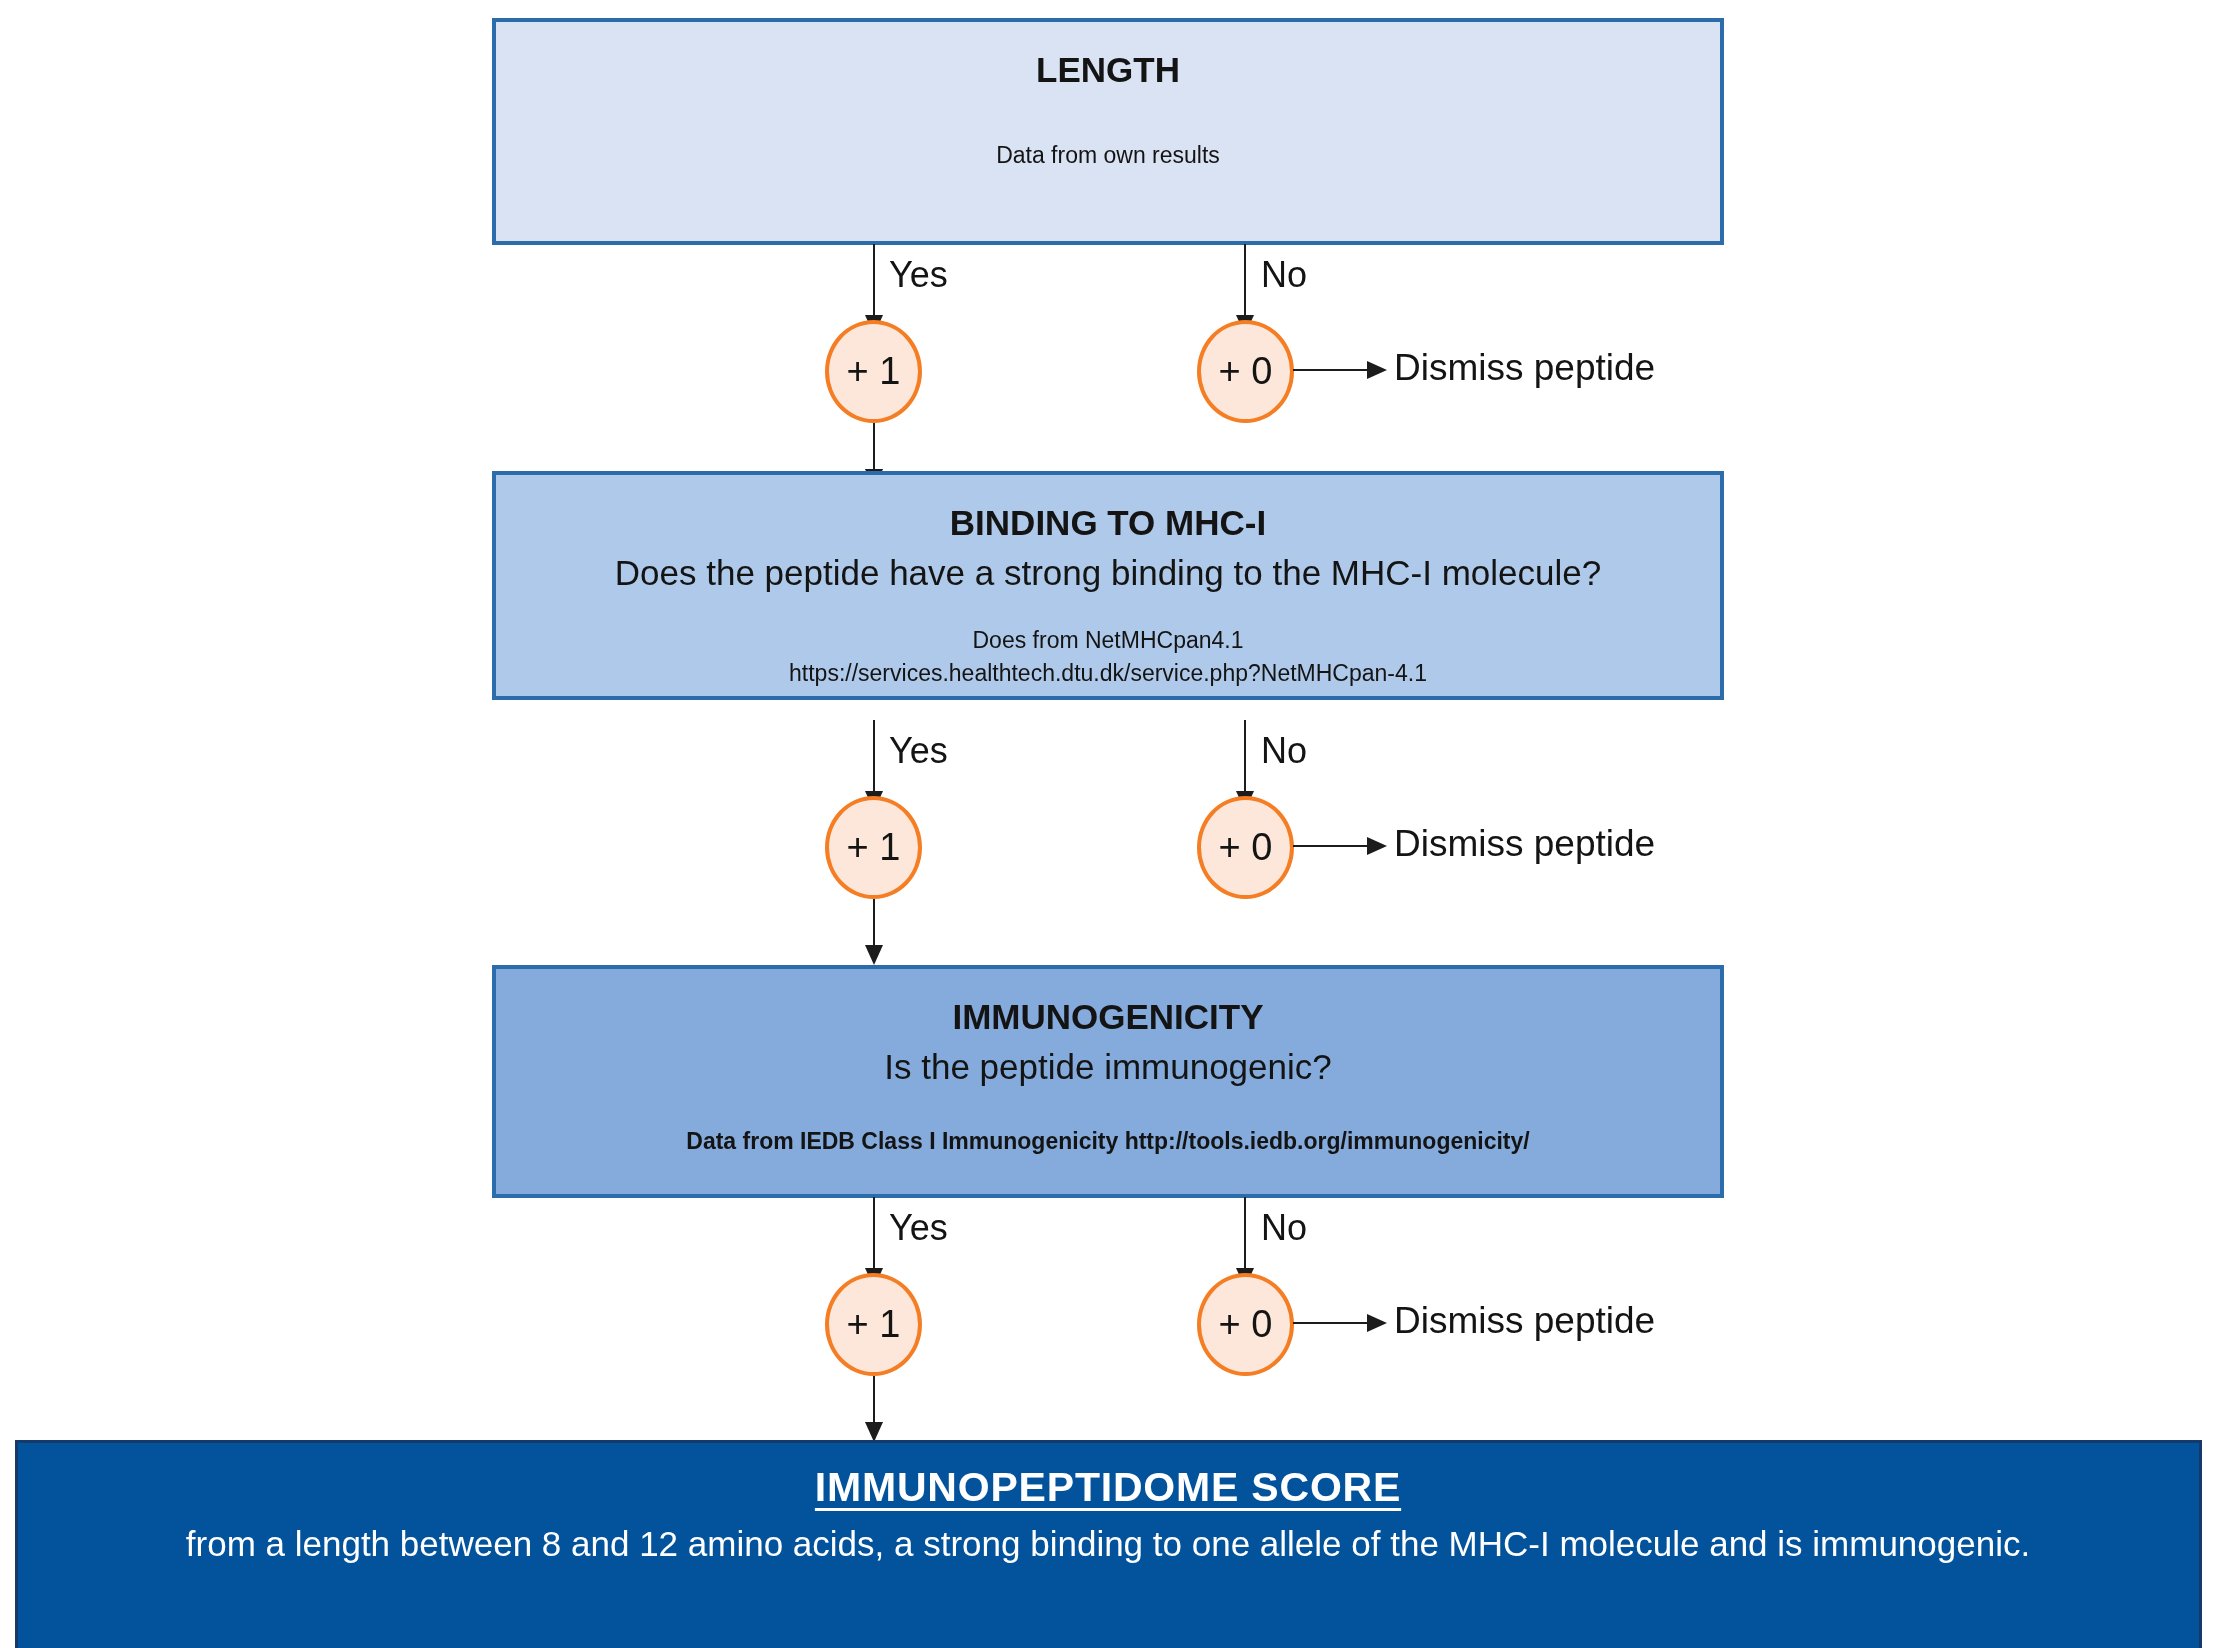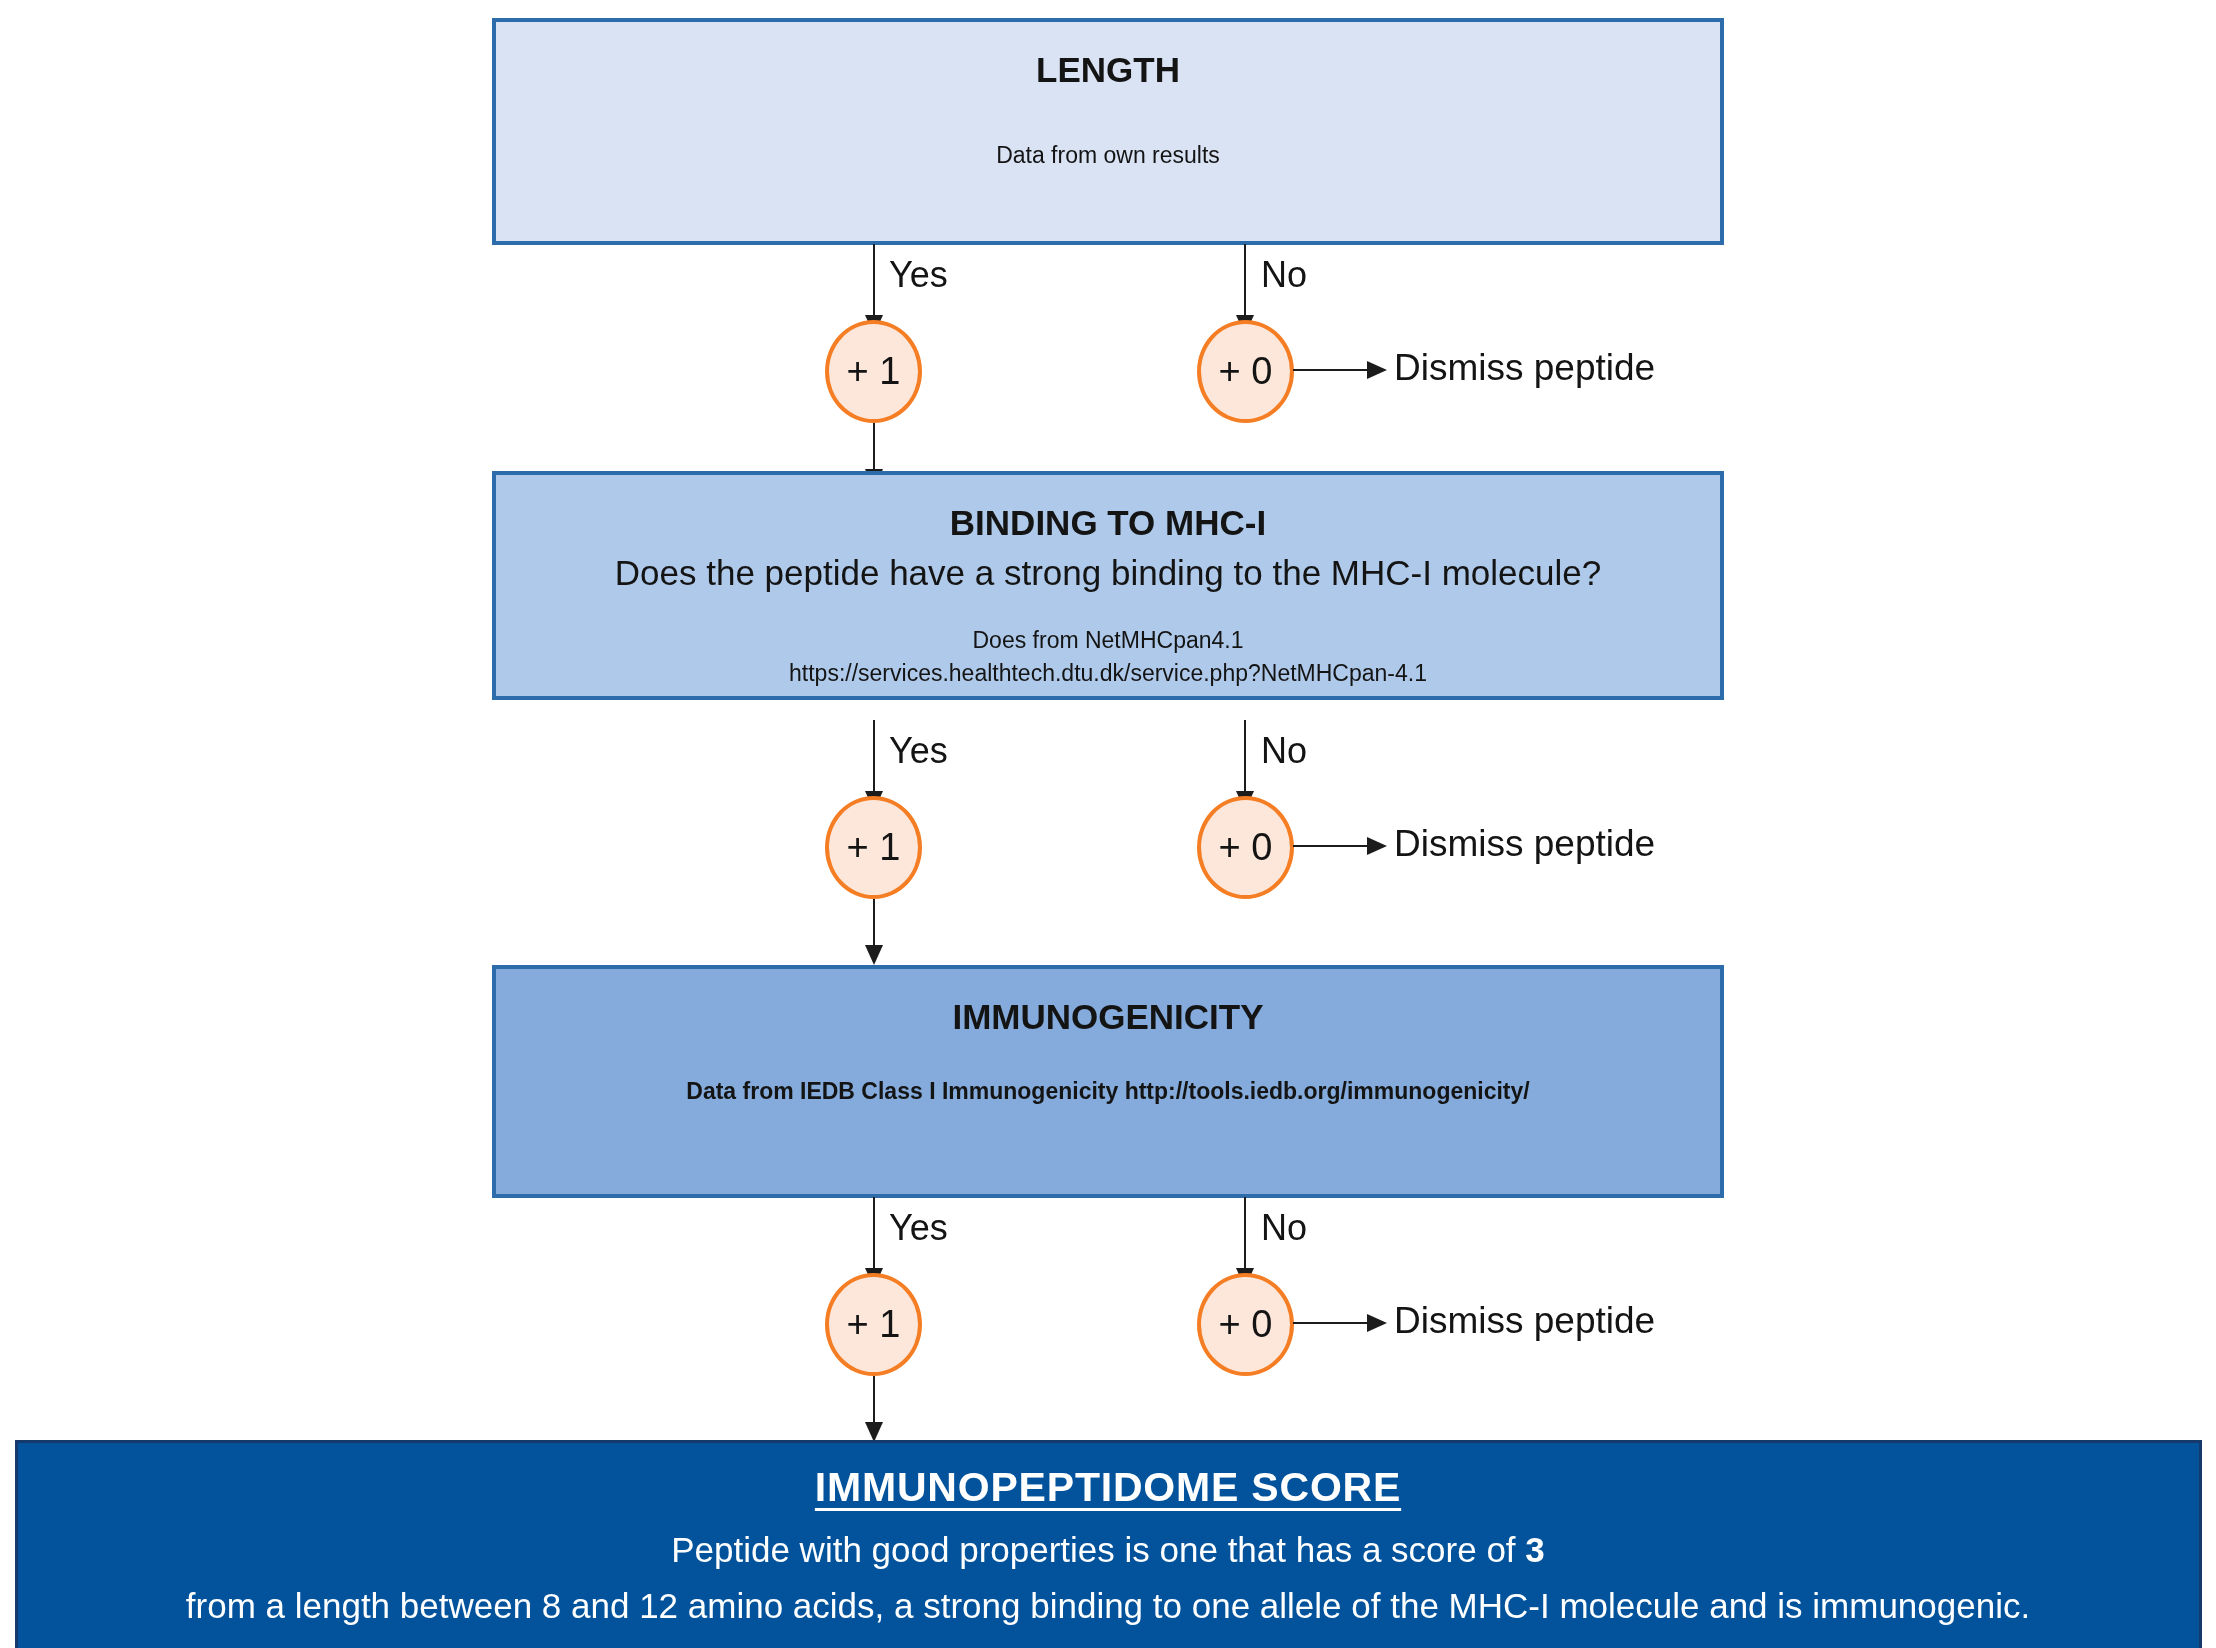--- a/index.html
+++ b/index.html
@@ -121,20 +121,21 @@
     <div class="ah-down no-head"></div>
     <div class="branch-label no-label">No</div>
     <div class="score-circle no-circle">+ 0</div>
     <div class="hline"></div>
     <div class="ah-right"></div>
     <div class="dismiss-label">Dismiss peptide</div>
   </div>
 
   <div class="step step-3">
     <div class="step-title">IMMUNOGENICITY</div>
+    <div class="step-question">Is the peptide immunogenic?</div>
     <div class="step-sources">
       <div>Data from IEDB Class I Immunogenicity http://tools.iedb.org/immunogenicity/</div>
     </div>
   </div>
 
   <div class="branch-row" style="top:1197px;height:242px;">
     <div class="vline yes-line"></div>
     <div class="ah-down yes-head"></div>
     <div class="branch-label yes-label">Yes</div>
     <div class="score-circle yes-circle">+ 1</div>
@@ -144,18 +145,17 @@
     <div class="ah-down no-head"></div>
     <div class="branch-label no-label">No</div>
     <div class="score-circle no-circle">+ 0</div>
     <div class="hline"></div>
     <div class="ah-right"></div>
     <div class="dismiss-label">Dismiss peptide</div>
   </div>
 
   <div class="result">
     <div class="result-title">IMMUNOPEPTIDOME SCORE</div>
-    <div class="result-line result-line-1"><span>Peptide with good properties is one that has a score of </span><span class="bold">3</span></div>
     <div class="result-line result-line-2">from a length between 8 and 12 amino acids, a strong binding to one allele of the MHC-I molecule and is immunogenic.</div>
   </div>
 
 </div>
 
 
 </body></html>

